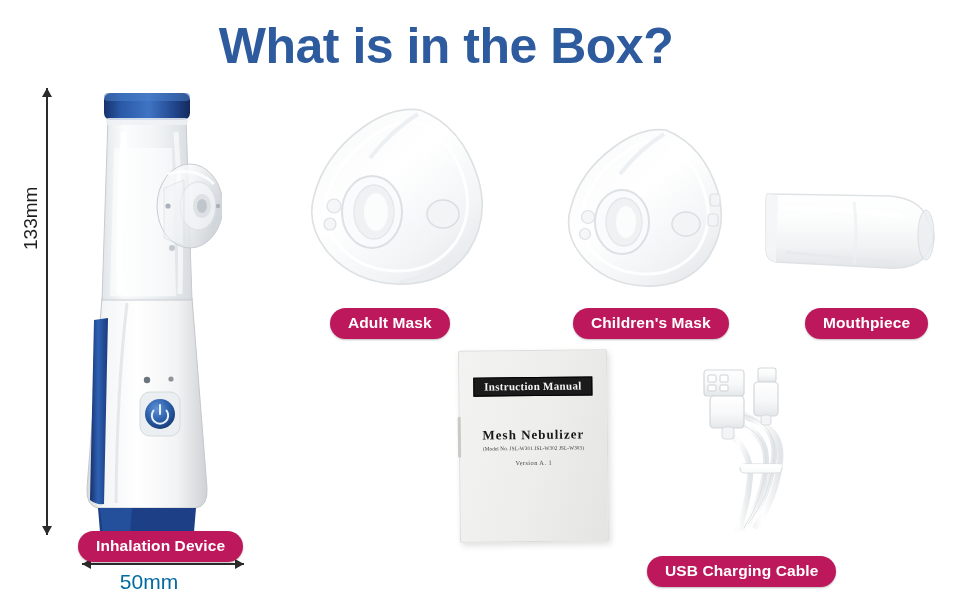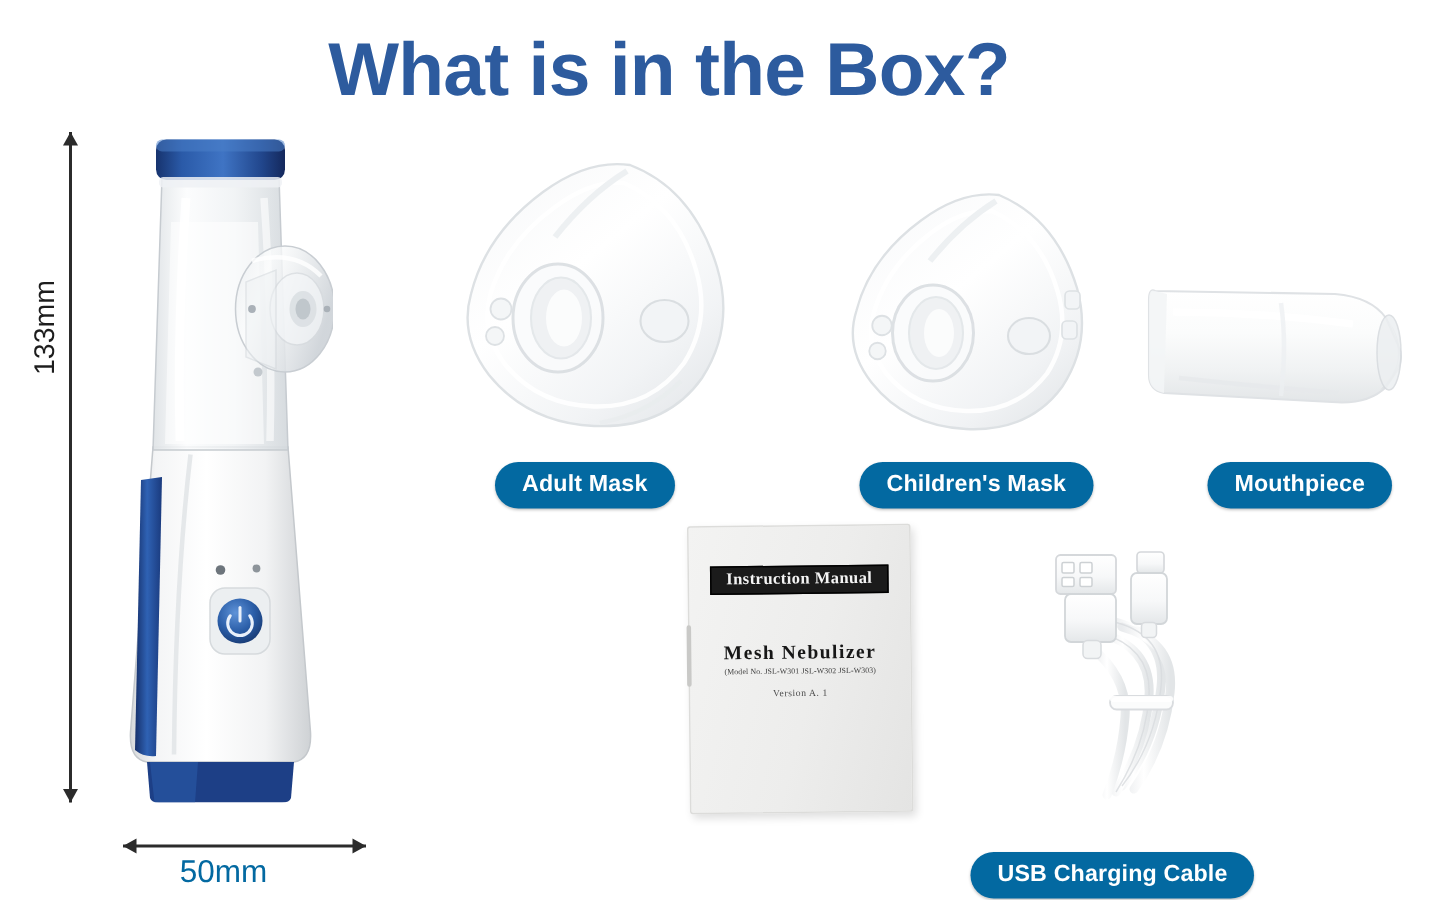--- a/index.html
+++ b/index.html
@@ -17,21 +17,21 @@
     text-align:center;
     font-size:50px;font-weight:bold;
     color:#2d5b9e;
     letter-spacing:-0.5px;
     line-height:1.05;
   }
 
   
   .badge{
     position:absolute;
-    background:#0369a1;
+    background:#be185d;
     color:#ffffff;
     font-weight:bold;
     font-size:15.5px;
     border-radius:999px;
     padding:6px 18px 7px 18px;
     white-space:nowrap;
     text-align:left;
     box-shadow:0 1px 2px rgba(0,0,0,.25);
     letter-spacing:.1px;
   }
@@ -338,17 +338,18 @@
       <rect x="58" y="98" width="42" height="4" rx="2" fill="#ffffff" opacity=".9"></rect>
     </svg>
   </div>
 
   <div class="badge" style="left:330px;top:308px;">Adult Mask</div>
 
   <div class="badge" style="left:805px;top:308px;">Mouthpiece</div>
 
   <div class="badge" style="left:573px;top:308px;">Children's Mask</div>
 
-
-
-  <div class="badge" style="left:647px;top:556px;margin-top:12px;">USB Charging Cable</div>
+  <div class="badge" style="left:78px;top:531px;">Inhalation Device</div>
+
+
+  <div class="badge" style="left:647px;top:556px;">USB Charging Cable</div>
 
 </div>
 
 </body></html>

